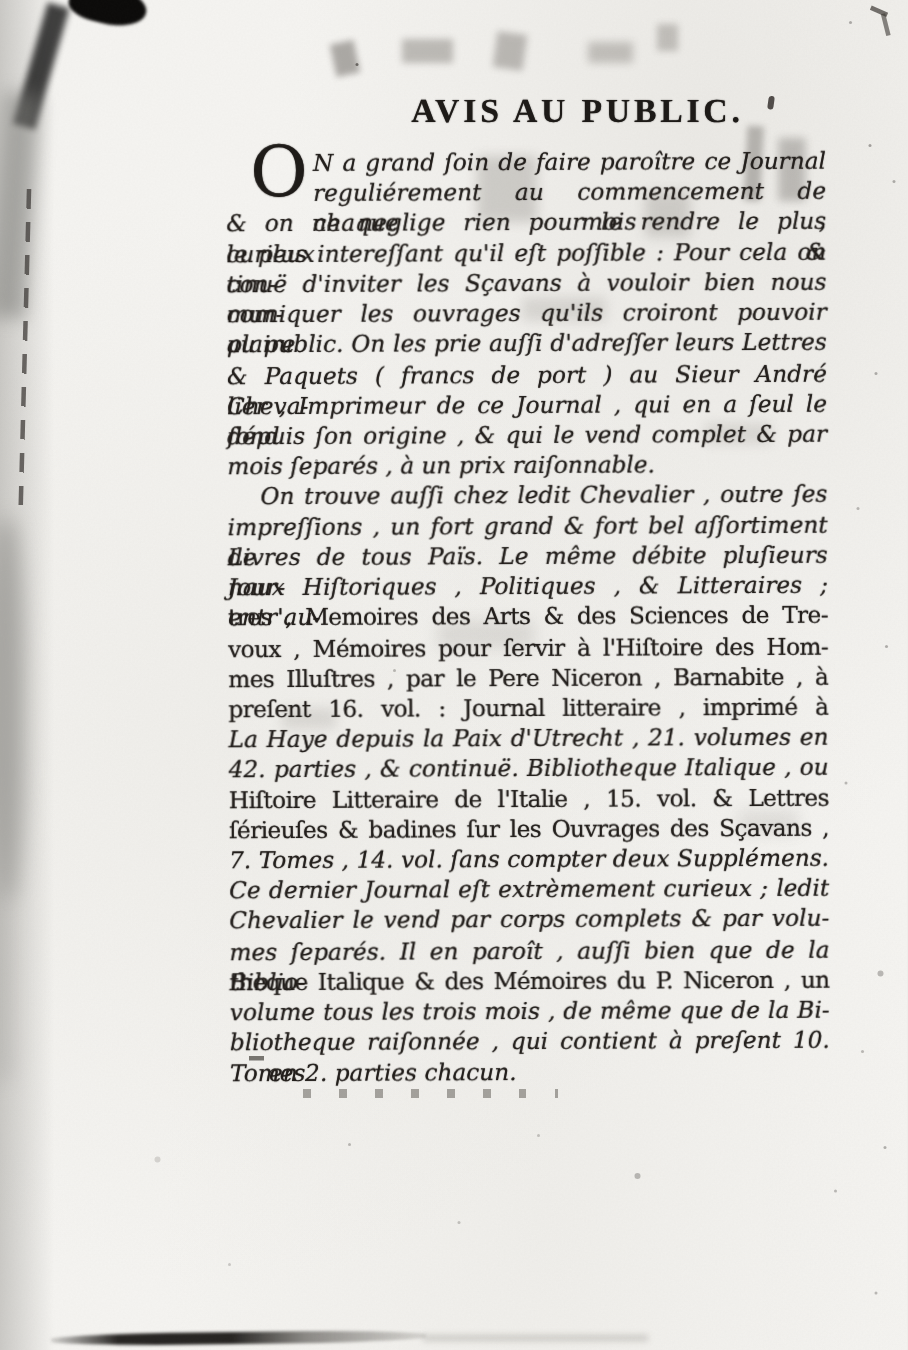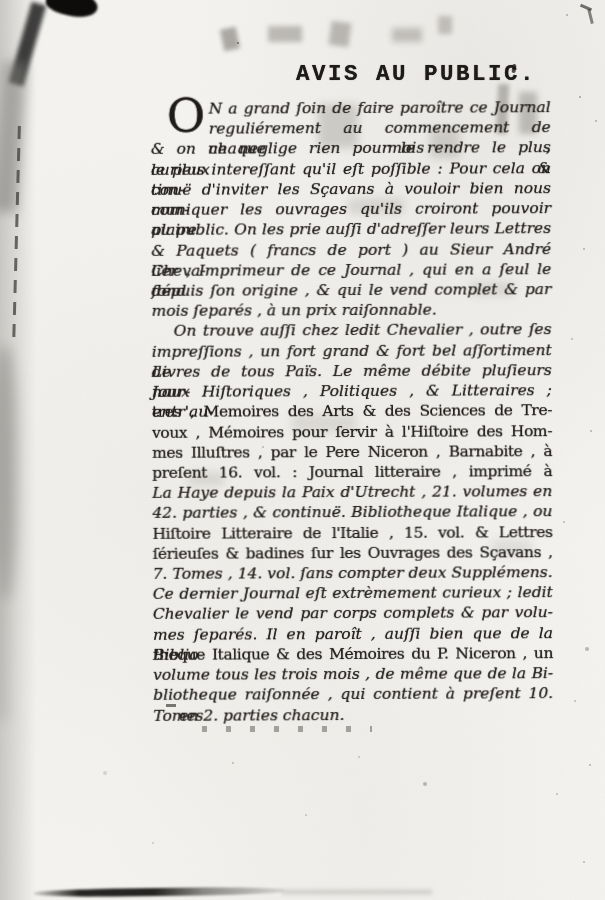--- a/index.html
+++ b/index.html
@@ -8,24 +8,23 @@
     background:
       linear-gradient(90deg, rgba(105,103,98,0.30), rgba(245,244,241,0) 6%),
       radial-gradient(ellipse at 78% 12%, rgba(208,205,198,0.28), transparent 42%),
       radial-gradient(ellipse at 25% 55%, rgba(226,224,218,0.30), transparent 52%),
       radial-gradient(ellipse at 60% 90%, rgba(222,220,214,0.25), transparent 50%),
       #f5f4f1;
     font-family:"DejaVu Serif", serif;
   }
   .title{
     position:absolute;left:250px;top:61px;width:270px;text-align:center;
-    font-family:Liberation Mono, monospace;font-weight:bold;font-size:22.5px;
+    font-family:Liberation Serif, serif;font-weight:bold;font-size:22.5px;
     letter-spacing:2.5px;white-space:nowrap;color:#1c1916;
     text-shadow:0 0 .8px rgba(28,25,22,.85);
-    margin-left:31px;
   }
   .textblock{
     position:absolute;left:152px;top:98px;width:400px;
     transform:rotate(-0.25deg);filter:blur(.15px);
   }
   .ln{
     height:20.23px;line-height:20.23px;overflow:visible;
     font-family:"DejaVu Serif",serif;font-style:italic;font-size:15.5px;
     color:#211d1a;text-align:justify;text-align-last:justify;
     text-shadow:0 0 .7px rgba(33,29,26,.8);

